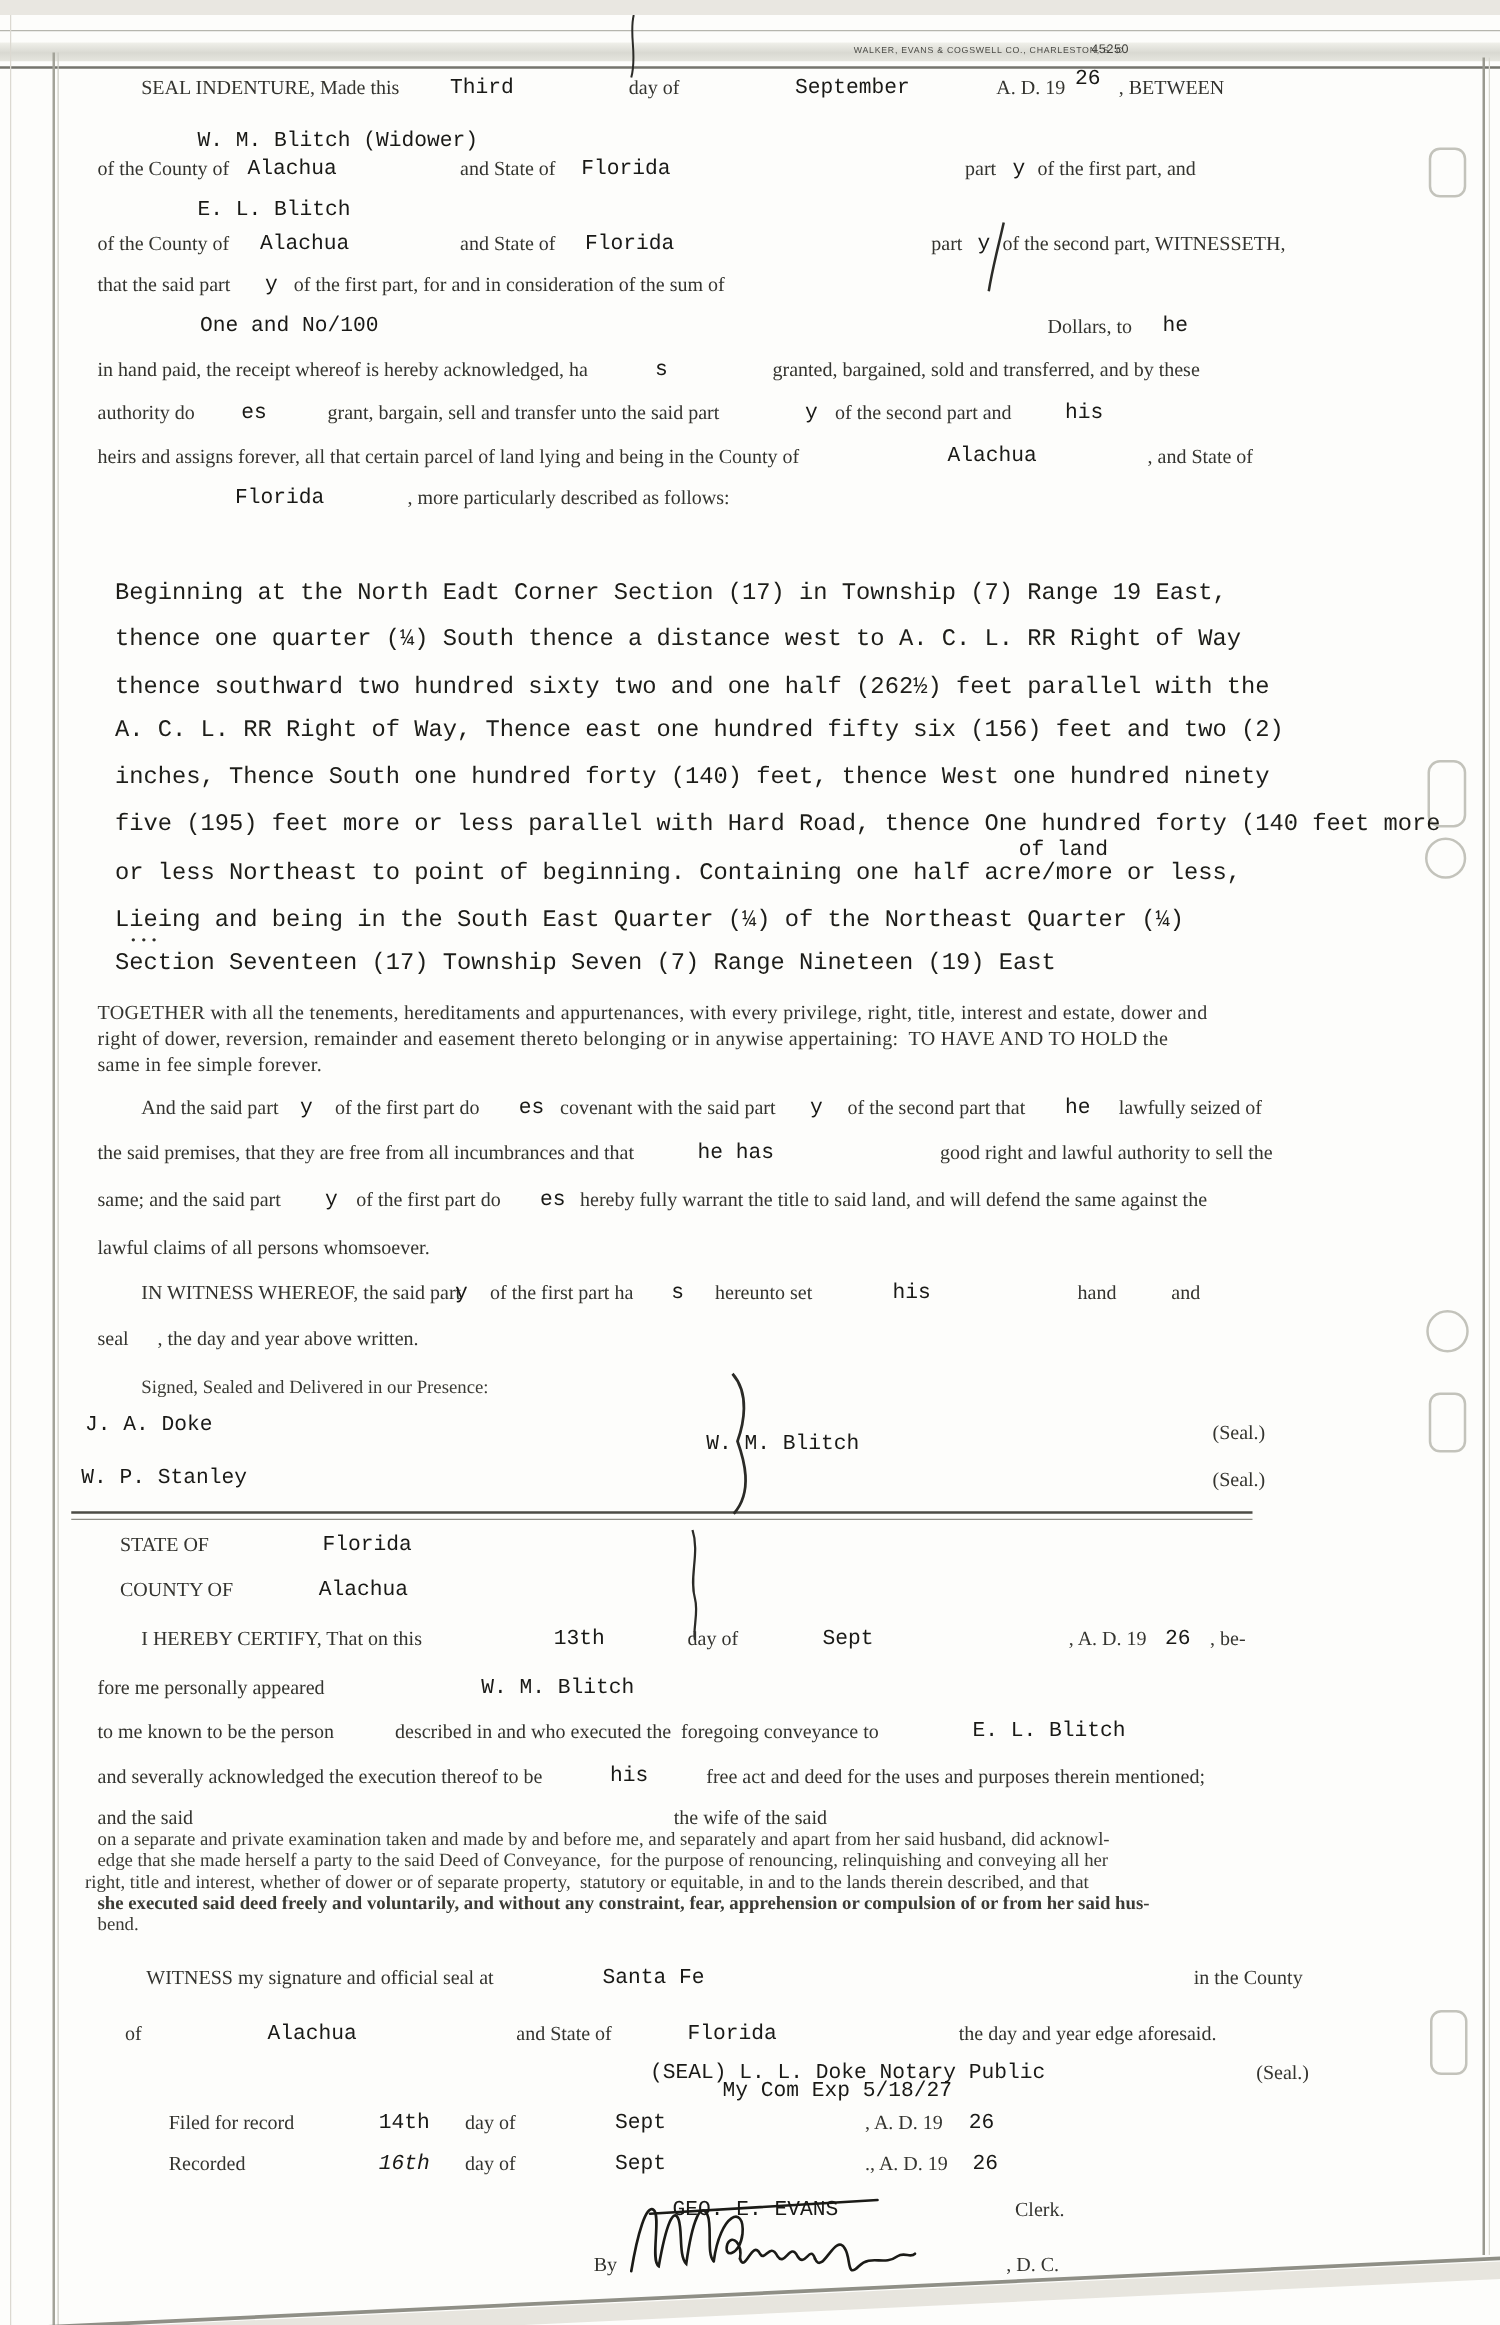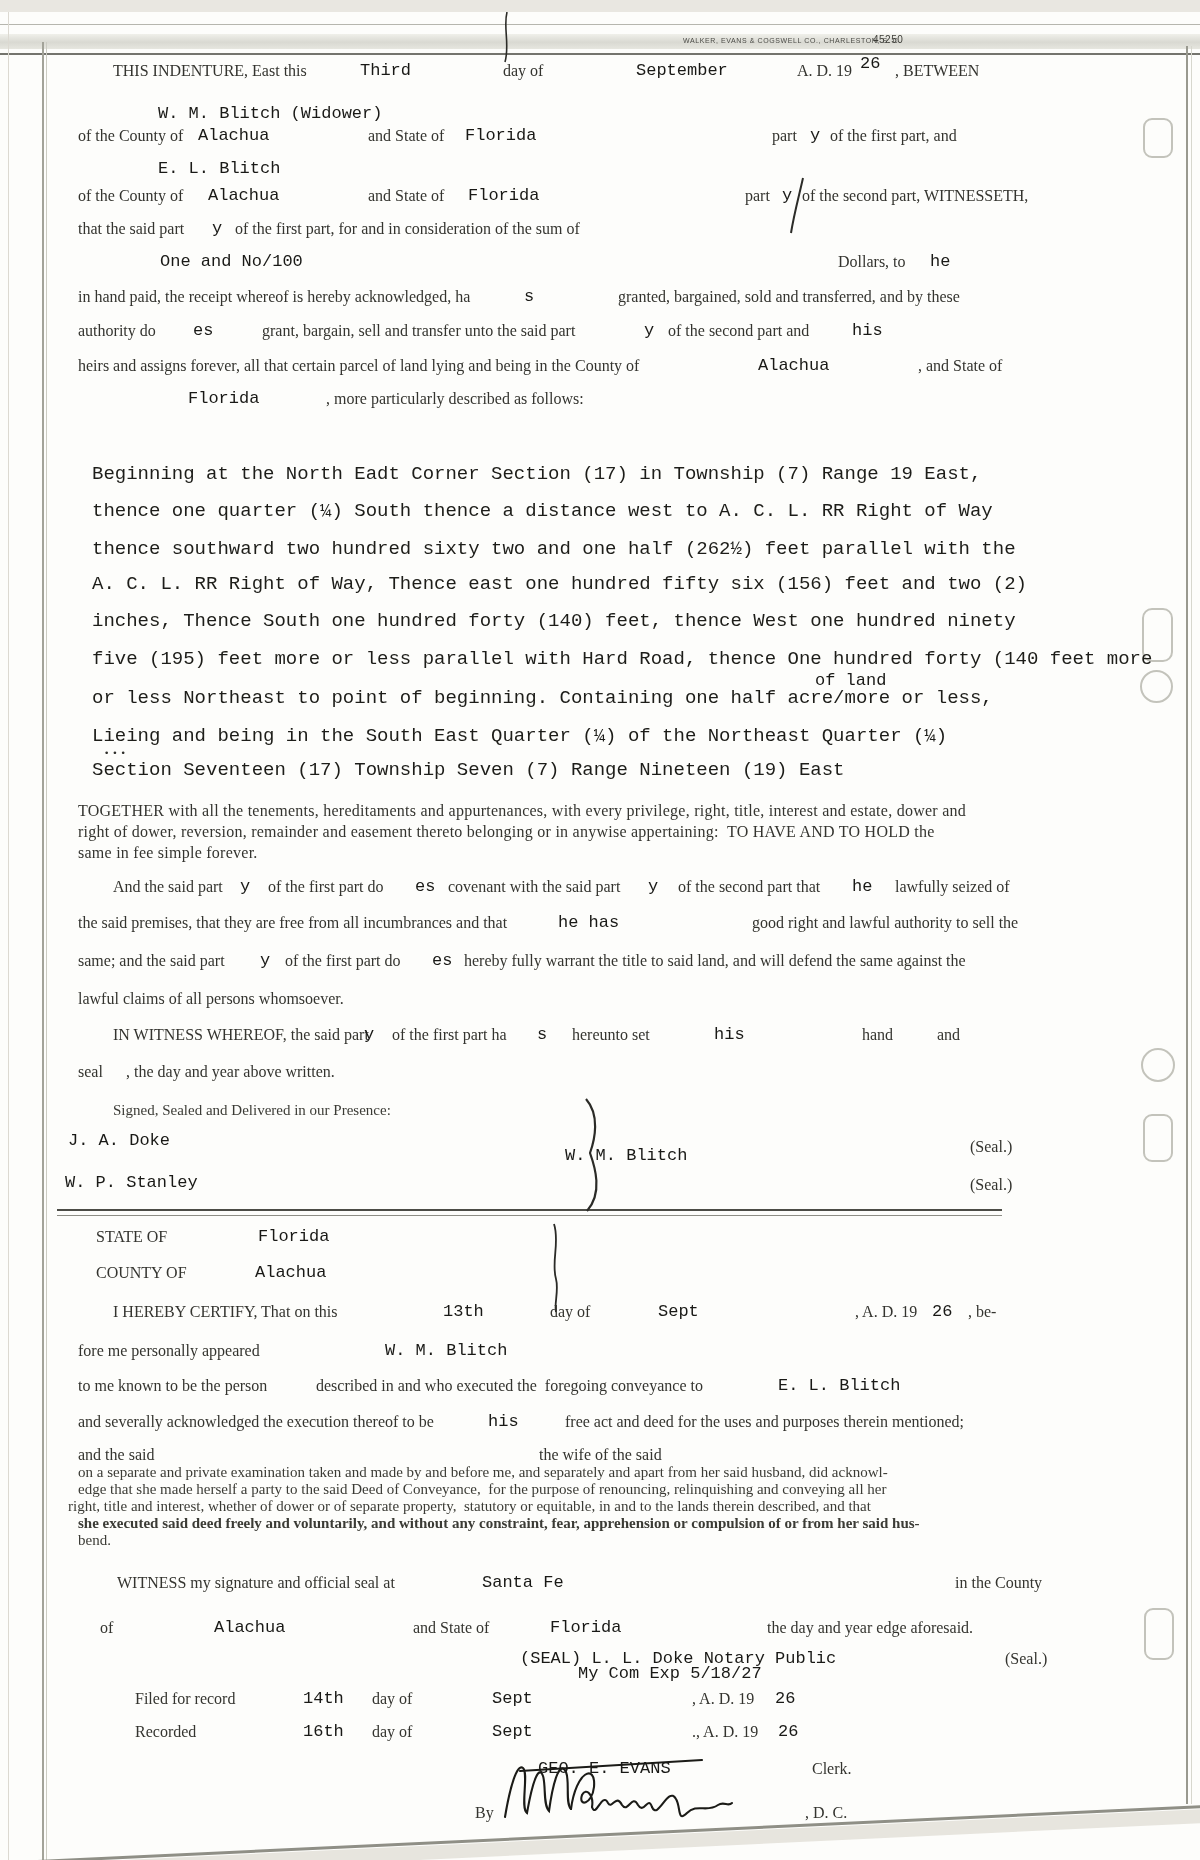--- a/index.html
+++ b/index.html
@@ -85,21 +85,21 @@
       <path d="M102,60 C106,72 112,44 118,56 C122,63 126,46 132,58 C138,67 142,46 148,58 C154,68 158,48 162,60"></path>
       <path d="M162,60 C168,74 178,38 186,52 C191,60 187,76 197,66 C207,56 217,66 228,58 C234,54 238,60 242,56"></path>
       <path d="M30,24 L212,13"></path>
     </g>
   </svg>
 
   <div style="position:absolute;left:-5px;top:1850px;width:1262px;height:3px;background:#8f8f86;transform:rotate(-2.7deg);transform-origin:left center;"></div>
   <div style="position:absolute;left:-5px;top:1854px;width:1262px;height:14px;background:#e7e5de;transform:rotate(-2.7deg);transform-origin:left center;"></div>
 
   <div id="form-text">
-      <span class="seg p" style="left: 113px; top: 50px;">THIS INDENTURE, East this</span>
+      <span class="seg p" style="left: 113px; top: 50px;">SEAL INDENTURE, Made this</span>
       <span class="seg t" style="left: 360px; top: 50px;">Third</span>
       <span class="seg p" style="left: 503px; top: 50px;">day of</span>
       <span class="seg t" style="left: 636px; top: 50px;">September</span>
       <span class="seg p" style="left: 797px; top: 50px;">A. D. 19</span>
       <span class="seg t sup" style="left: 860px; top: 50px;">26</span>
       <span class="seg p" style="left: 895px; top: 50px;">, BETWEEN</span>
       <span class="seg t" style="left: 158px; top: 93px;">W. M. Blitch (Widower)</span>
       <span class="seg p" style="left: 78px; top: 115px;">of the County of</span>
       <span class="seg t" style="left: 198px; top: 115px;">Alachua</span>
       <span class="seg p" style="left: 368px; top: 115px;">and State of</span>
@@ -220,21 +220,21 @@
       <span class="seg t" style="left: 520px; top: 1638px;">(SEAL) L. L. Doke Notary Public</span>
       <span class="seg p" style="left: 1005px; top: 1638px;">(Seal.)</span>
       <span class="seg t" style="left: 578px; top: 1653px;">My Com Exp 5/18/27</span>
       <span class="seg p" style="left: 135px; top: 1678px;">Filed for record</span>
       <span class="seg t" style="left: 303px; top: 1678px;">14th</span>
       <span class="seg p" style="left: 372px; top: 1678px;">day of</span>
       <span class="seg t" style="left: 492px; top: 1678px;">Sept</span>
       <span class="seg p" style="left: 692px; top: 1678px;">, A. D. 19</span>
       <span class="seg t" style="left: 775px; top: 1678px;">26</span>
       <span class="seg p" style="left: 135px; top: 1711px;">Recorded</span>
-      <span class="seg t" style="left: 303px; top: 1711px;">16th</span>
+      <span class="seg t" style="left: 303px; top: 1711px; font-style: italic;">16th</span>
       <span class="seg p" style="left: 372px; top: 1711px;">day of</span>
       <span class="seg t" style="left: 492px; top: 1711px;">Sept</span>
       <span class="seg p" style="left: 692px; top: 1711px;">., A. D. 19</span>
       <span class="seg t" style="left: 778px; top: 1711px;">26</span>
       <span class="seg t" style="left: 538px; top: 1748px;">GEO. E. EVANS</span>
       <span class="seg p" style="left: 812px; top: 1748px;">Clerk.</span>
       <span class="seg p" style="left: 475px; top: 1792px;">By</span>
       <span class="seg p" style="left: 805px; top: 1792px;">, D. C.</span>
     </div>
 

